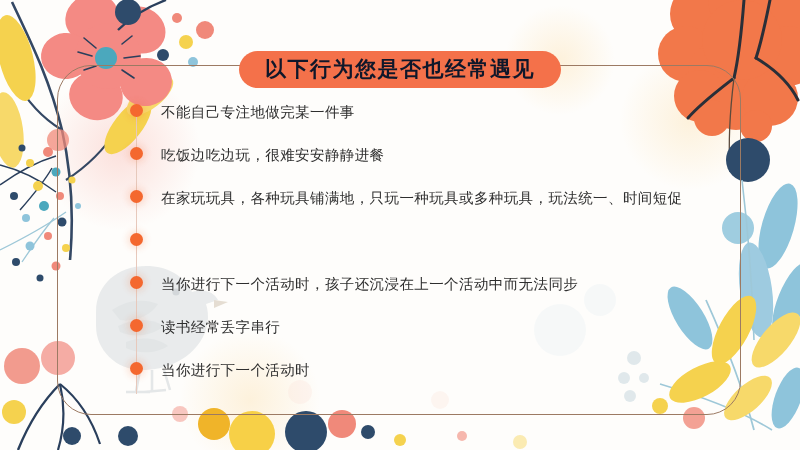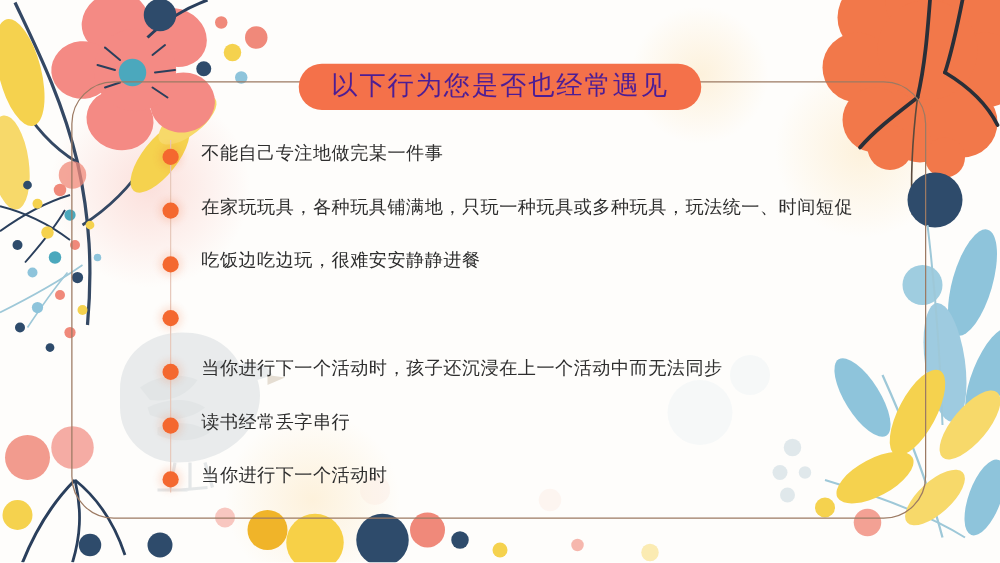--- a/index.html
+++ b/index.html
@@ -29,23 +29,23 @@
     position:absolute;
     left:50%;transform:translateX(-50%);
     top:51px;
     background:#f4714a;
     border-radius:22px;
     padding:7px 26px 9px 26px;
     white-space:nowrap;
     z-index:6;
   }
   .title-pill .title-text{
-    color:#4c1d95;
+    color:#0f172a;
     font-size:21px;
-    font-weight:normal;
+    font-weight:bold;
     letter-spacing:1.5px;
     line-height:1;
     display:block;
   }
 
   
   .list{
     position:absolute;
     left:130px;top:104px;
     width:600px;
@@ -53,24 +53,22 @@
   }
   .timeline-rail{
     position:absolute;
     left:6px;top:8px;
     width:1px;height:282px;
     background:#e7c9bc;
   }
   .item{
     position:relative;
     display:flex;
-    align-items:center;
     height:42px;
     margin-bottom:1px;
-    font-family:Liberation Mono, monospace;
   }
   .bullet{
     position:relative;
     width:13px;height:13px;
     flex:0 0 13px;
     border-radius:50%;
     background:#f4682f;
     box-shadow:0 0 6px 3px rgba(244,104,47,0.16);
     z-index:2;
   }
@@ -288,30 +286,30 @@
   <div class="list">
     <div class="timeline-rail"></div>
 
     <div class="item">
       <span class="bullet"></span>
       <span class="item-text">不能自己专注地做完某一件事</span>
     </div>
 
     <div class="item">
       <span class="bullet"></span>
+      <span class="item-text">吃饭边吃边玩，很难安安静静进餐</span>
+    </div>
+
+    <div class="item">
+      <span class="bullet"></span>
       <span class="item-text">在家玩玩具，各种玩具铺满地，只玩一种玩具或多种玩具，玩法统一、时间短促</span>
     </div>
 
     <div class="item">
       <span class="bullet"></span>
-      <span class="item-text">吃饭边吃边玩，很难安安静静进餐</span>
-    </div>
-
-    <div class="item">
-      <span class="bullet"></span>
     </div>
 
     <div class="item">
       <span class="bullet"></span>
       <span class="item-text">当你进行下一个活动时，孩子还沉浸在上一个活动中而无法同步</span>
     </div>
 
     <div class="item">
       <span class="bullet"></span>
       <span class="item-text">读书经常丢字串行</span>

